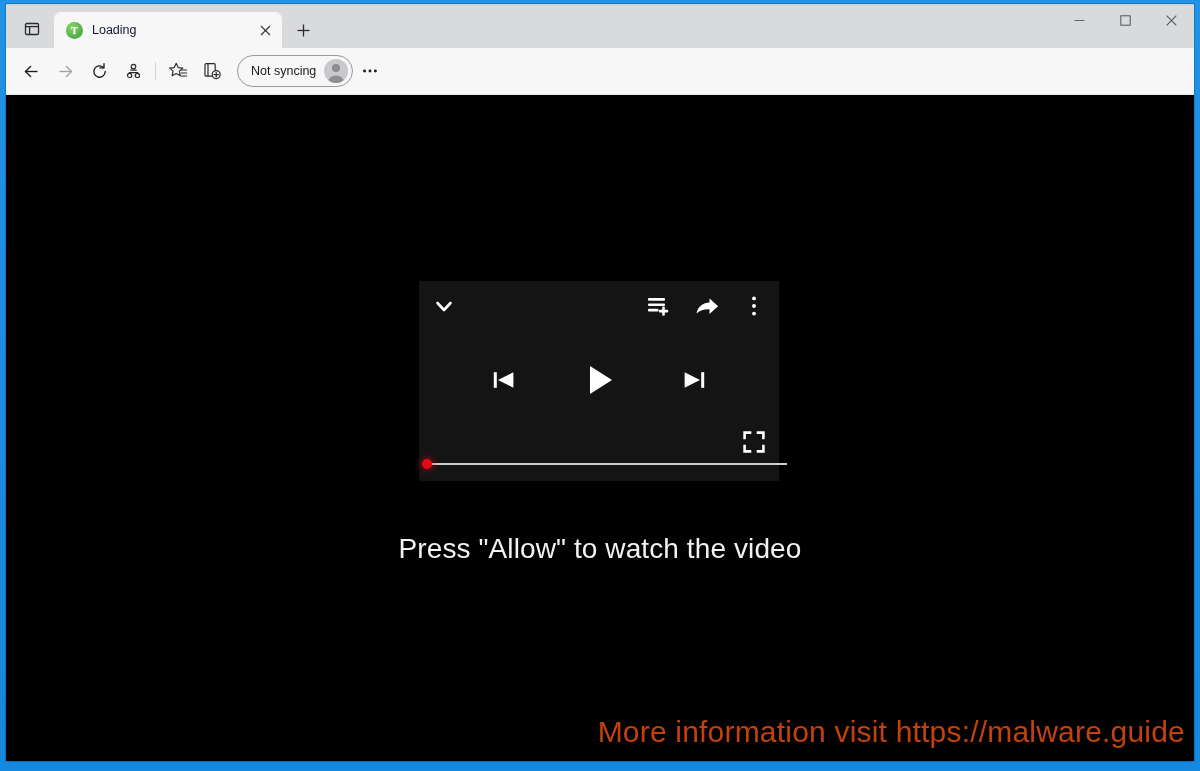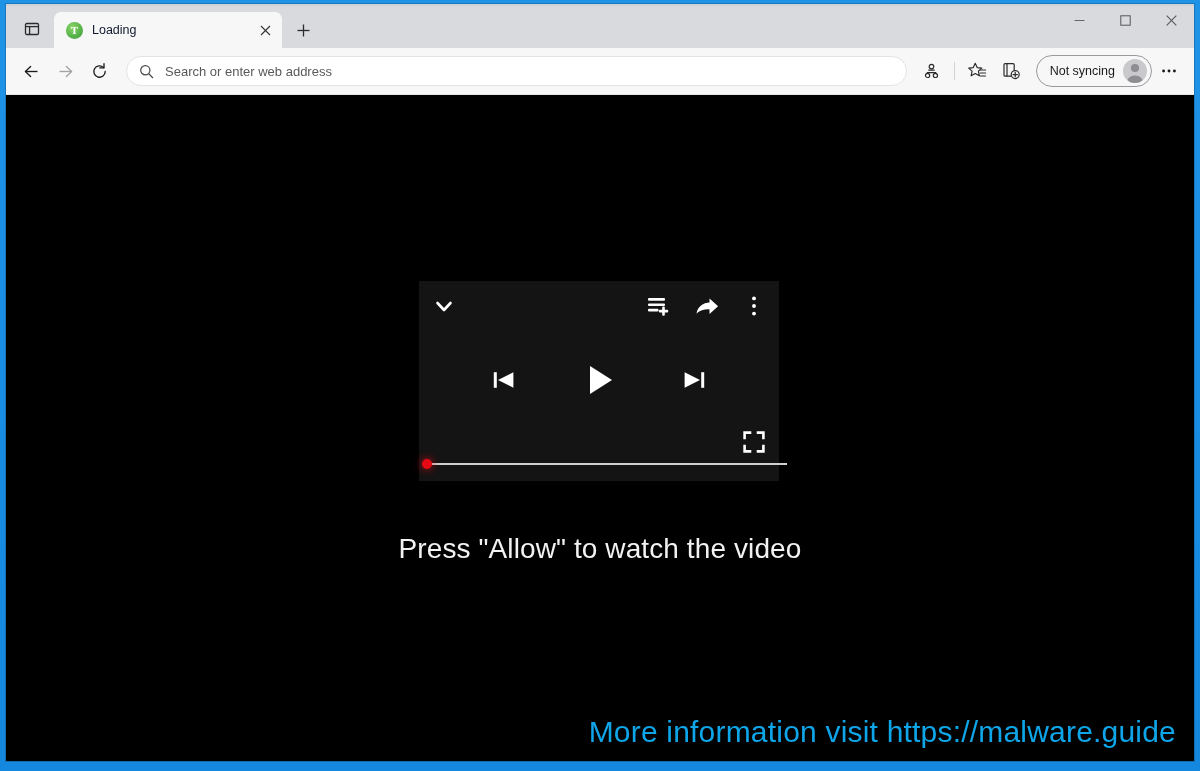--- a/index.html
+++ b/index.html
@@ -279,24 +279,24 @@
     left: 0; right: 0;
     top: 438px;
     text-align: center;
     font-size: 28px;
     color: #f2f2f2;
     letter-spacing: .1px;
   }
 
   #watermark {
     position: absolute;
-    right: 18px;
+    right: 9px;
     bottom: 12px;
     font-size: 30px;
-    color: #0ea5e9;
+    color: #c2410c;
     white-space: nowrap;
     letter-spacing: .2px;
   }
 </style>
 </head>
 <body>
 
 <div id="desktop">
 
   <div id="browser-window">
@@ -367,29 +367,20 @@
         </svg>
       </div>
 
       <div class="tb-btn">
         <svg width="19" height="19" viewBox="0 0 19 19" aria-hidden="true">
           <path d="M15.2 9.5a5.7 5.7 0 1 1-1.72-4.06" fill="none" stroke="#1b1b1b" stroke-width="1.35" stroke-linecap="round"></path>
           <polyline points="14.0,1.7 14.0,5.9 9.8,5.9" fill="none" stroke="#1b1b1b" stroke-width="1.35" stroke-linecap="round" stroke-linejoin="round"></polyline>
         </svg>
       </div>
 
-      <div id="omnibox">
-        <span class="mag">
-          <svg width="15" height="15" viewBox="0 0 15 15" aria-hidden="true">
-            <circle cx="6.3" cy="6.3" r="4.6" fill="none" stroke="#4a4b4d" stroke-width="1.25"></circle>
-            <line x1="9.8" y1="9.8" x2="13.7" y2="13.7" stroke="#4a4b4d" stroke-width="1.25" stroke-linecap="round"></line>
-          </svg>
-        </span>
-        <span class="ph">Search or enter web address</span>
-      </div>
 
       <div class="tb-btn">
         <svg width="19" height="19" viewBox="0 0 19 19" aria-hidden="true">
           <circle cx="9.5" cy="4.6" r="2.3" fill="none" stroke="#2b2b2b" stroke-width="1.2"></circle>
           <path d="M5.2 10.6h8.6" stroke="#2b2b2b" stroke-width="1.2" stroke-linecap="round"></path>
           <path d="M6.7 8.1h5.6" stroke="#2b2b2b" stroke-width="1.2" stroke-linecap="round"></path>
           <circle cx="5.6" cy="13.4" r="2.1" fill="none" stroke="#2b2b2b" stroke-width="1.2"></circle>
           <circle cx="13.4" cy="13.4" r="2.1" fill="none" stroke="#2b2b2b" stroke-width="1.2"></circle>
         </svg>
       </div>

